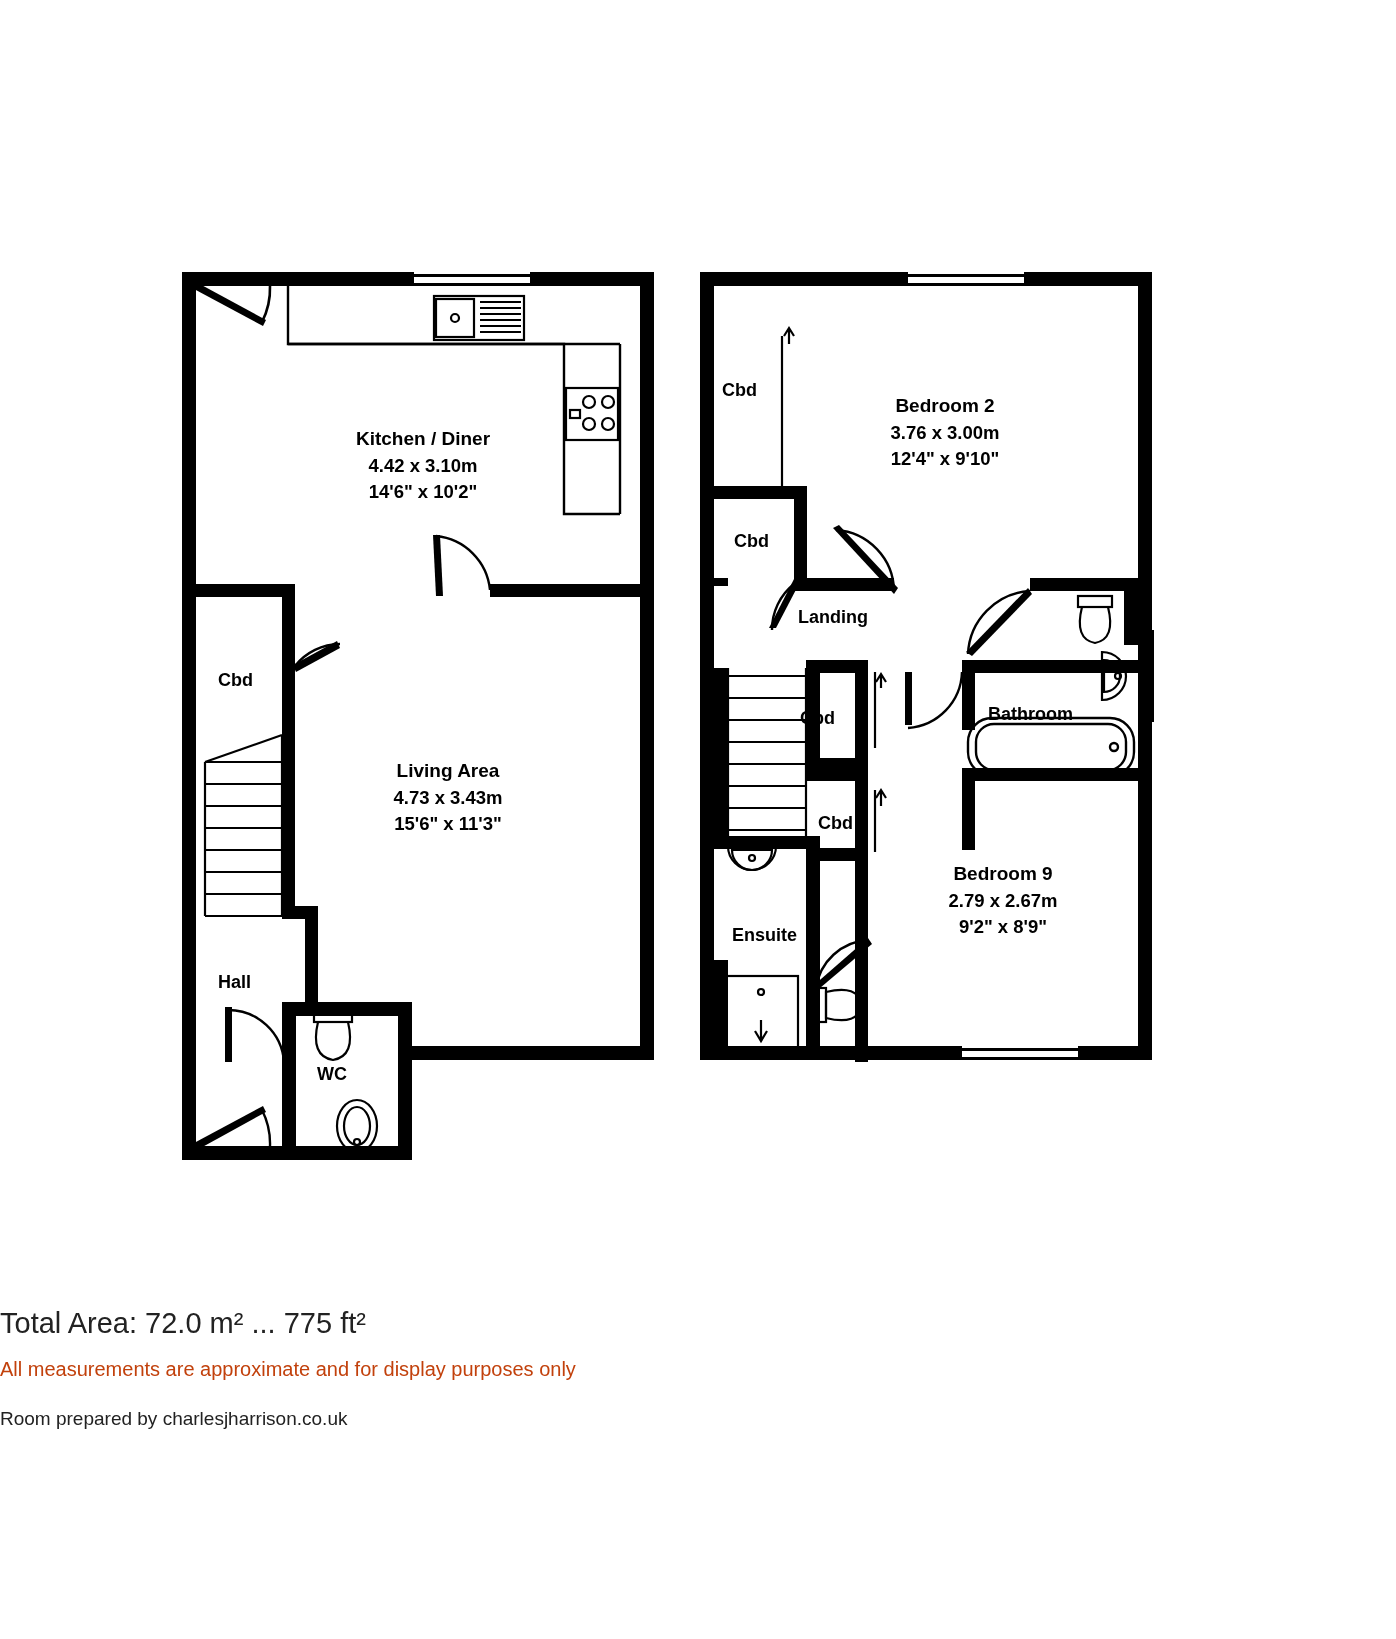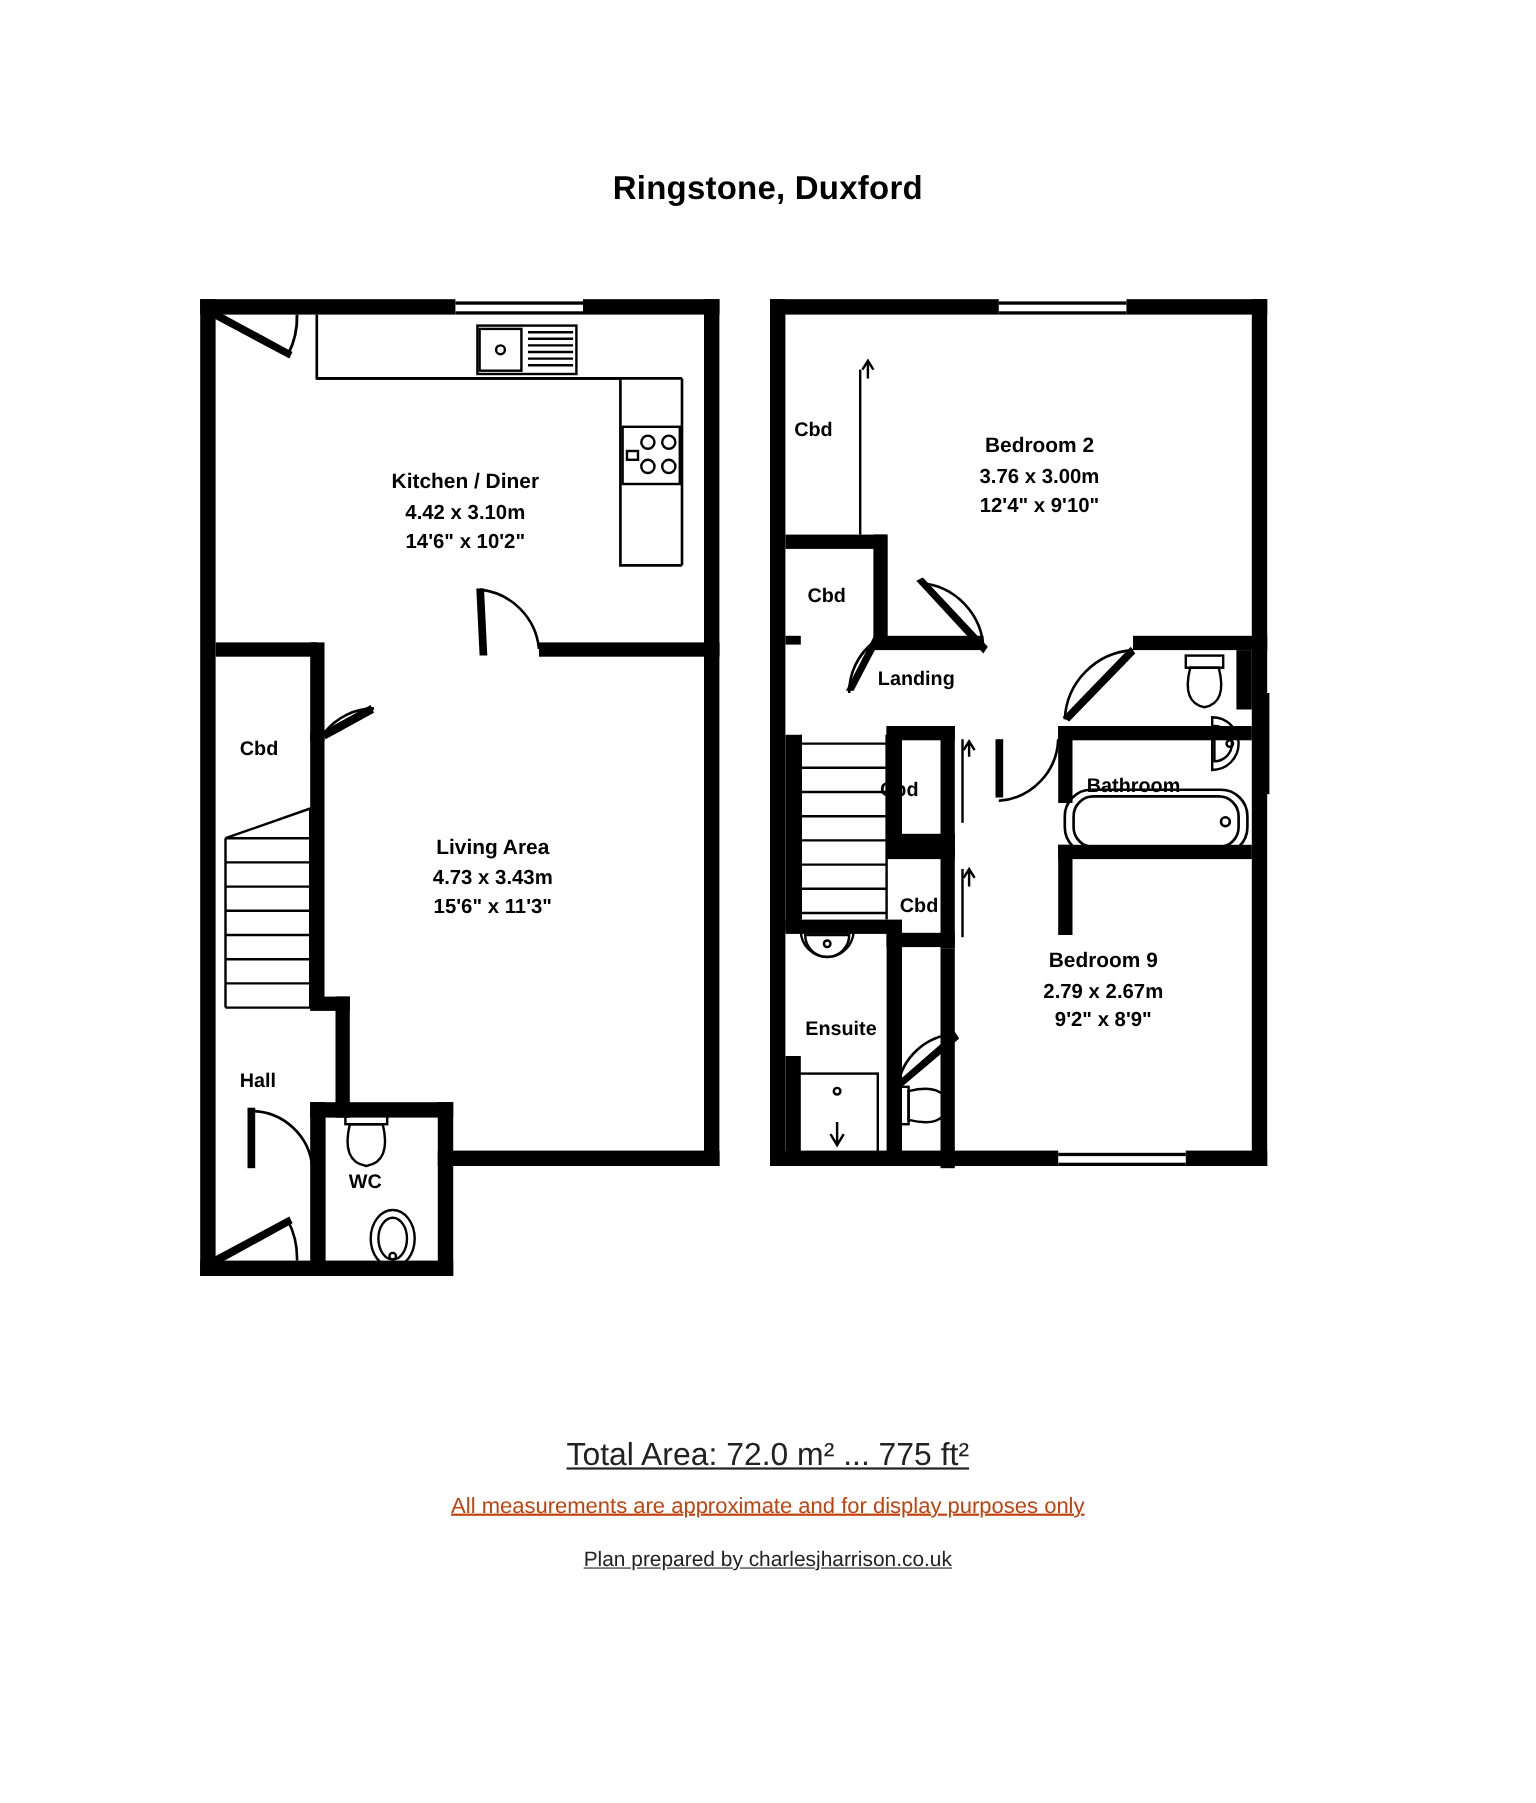--- a/index.html
+++ b/index.html
@@ -35,22 +35,20 @@
     position: absolute;
     left: 0;
     top: 0;
     width: 1396px;
     height: 1639px;
   }
   .footer {
     position: absolute;
     left: 0;
     width: 1396px;
-    text-align: center;
-    text-decoration: underline;
   }
   .footer-total {
     top: 1307px;
     font-size: 29px;
     color: #222;
   }
   .footer-note {
     top: 1358px;
     font-size: 20px;
     color: #c2410c;
@@ -78,21 +76,20 @@
   .lbl.small {
     font-size: 18px;
     font-weight: bold;
   }
 </style>
 </head>
 <body>
 
 <div id="page">
 
-  <div class="title">Ringstone, Duxford</div>
 
   <svg class="plan-svg" viewBox="0 0 1396 1639">
 
     <g>
 
       <g fill="#000000">
 
         <rect x="182" y="272" width="232" height="14"></rect>
         <rect x="530" y="272" width="124" height="14"></rect>
 
@@ -377,15 +374,15 @@
   <div class="lbl small" style="left:818px; top:813px;">Cbd</div>
 
   <div class="lbl small" style="left:798px; top:607px;">Landing</div>
 
   <div class="lbl small" style="left:988px; top:665px;margin-top:39px;">Bathroom</div>
 
   <div class="lbl small" style="left:732px; top:925px;">Ensuite</div>
 
   <div class="footer footer-total">Total Area: 72.0 m² ... 775 ft²</div>
   <div class="footer footer-note">All measurements are approximate and for display purposes only</div>
-  <div class="footer footer-credit">Plan prepared by charlesjharrison.co.uk</div>
+  <div class="footer footer-credit">Room prepared by charlesjharrison.co.uk</div>
 
 </div>
 
 </body></html>

